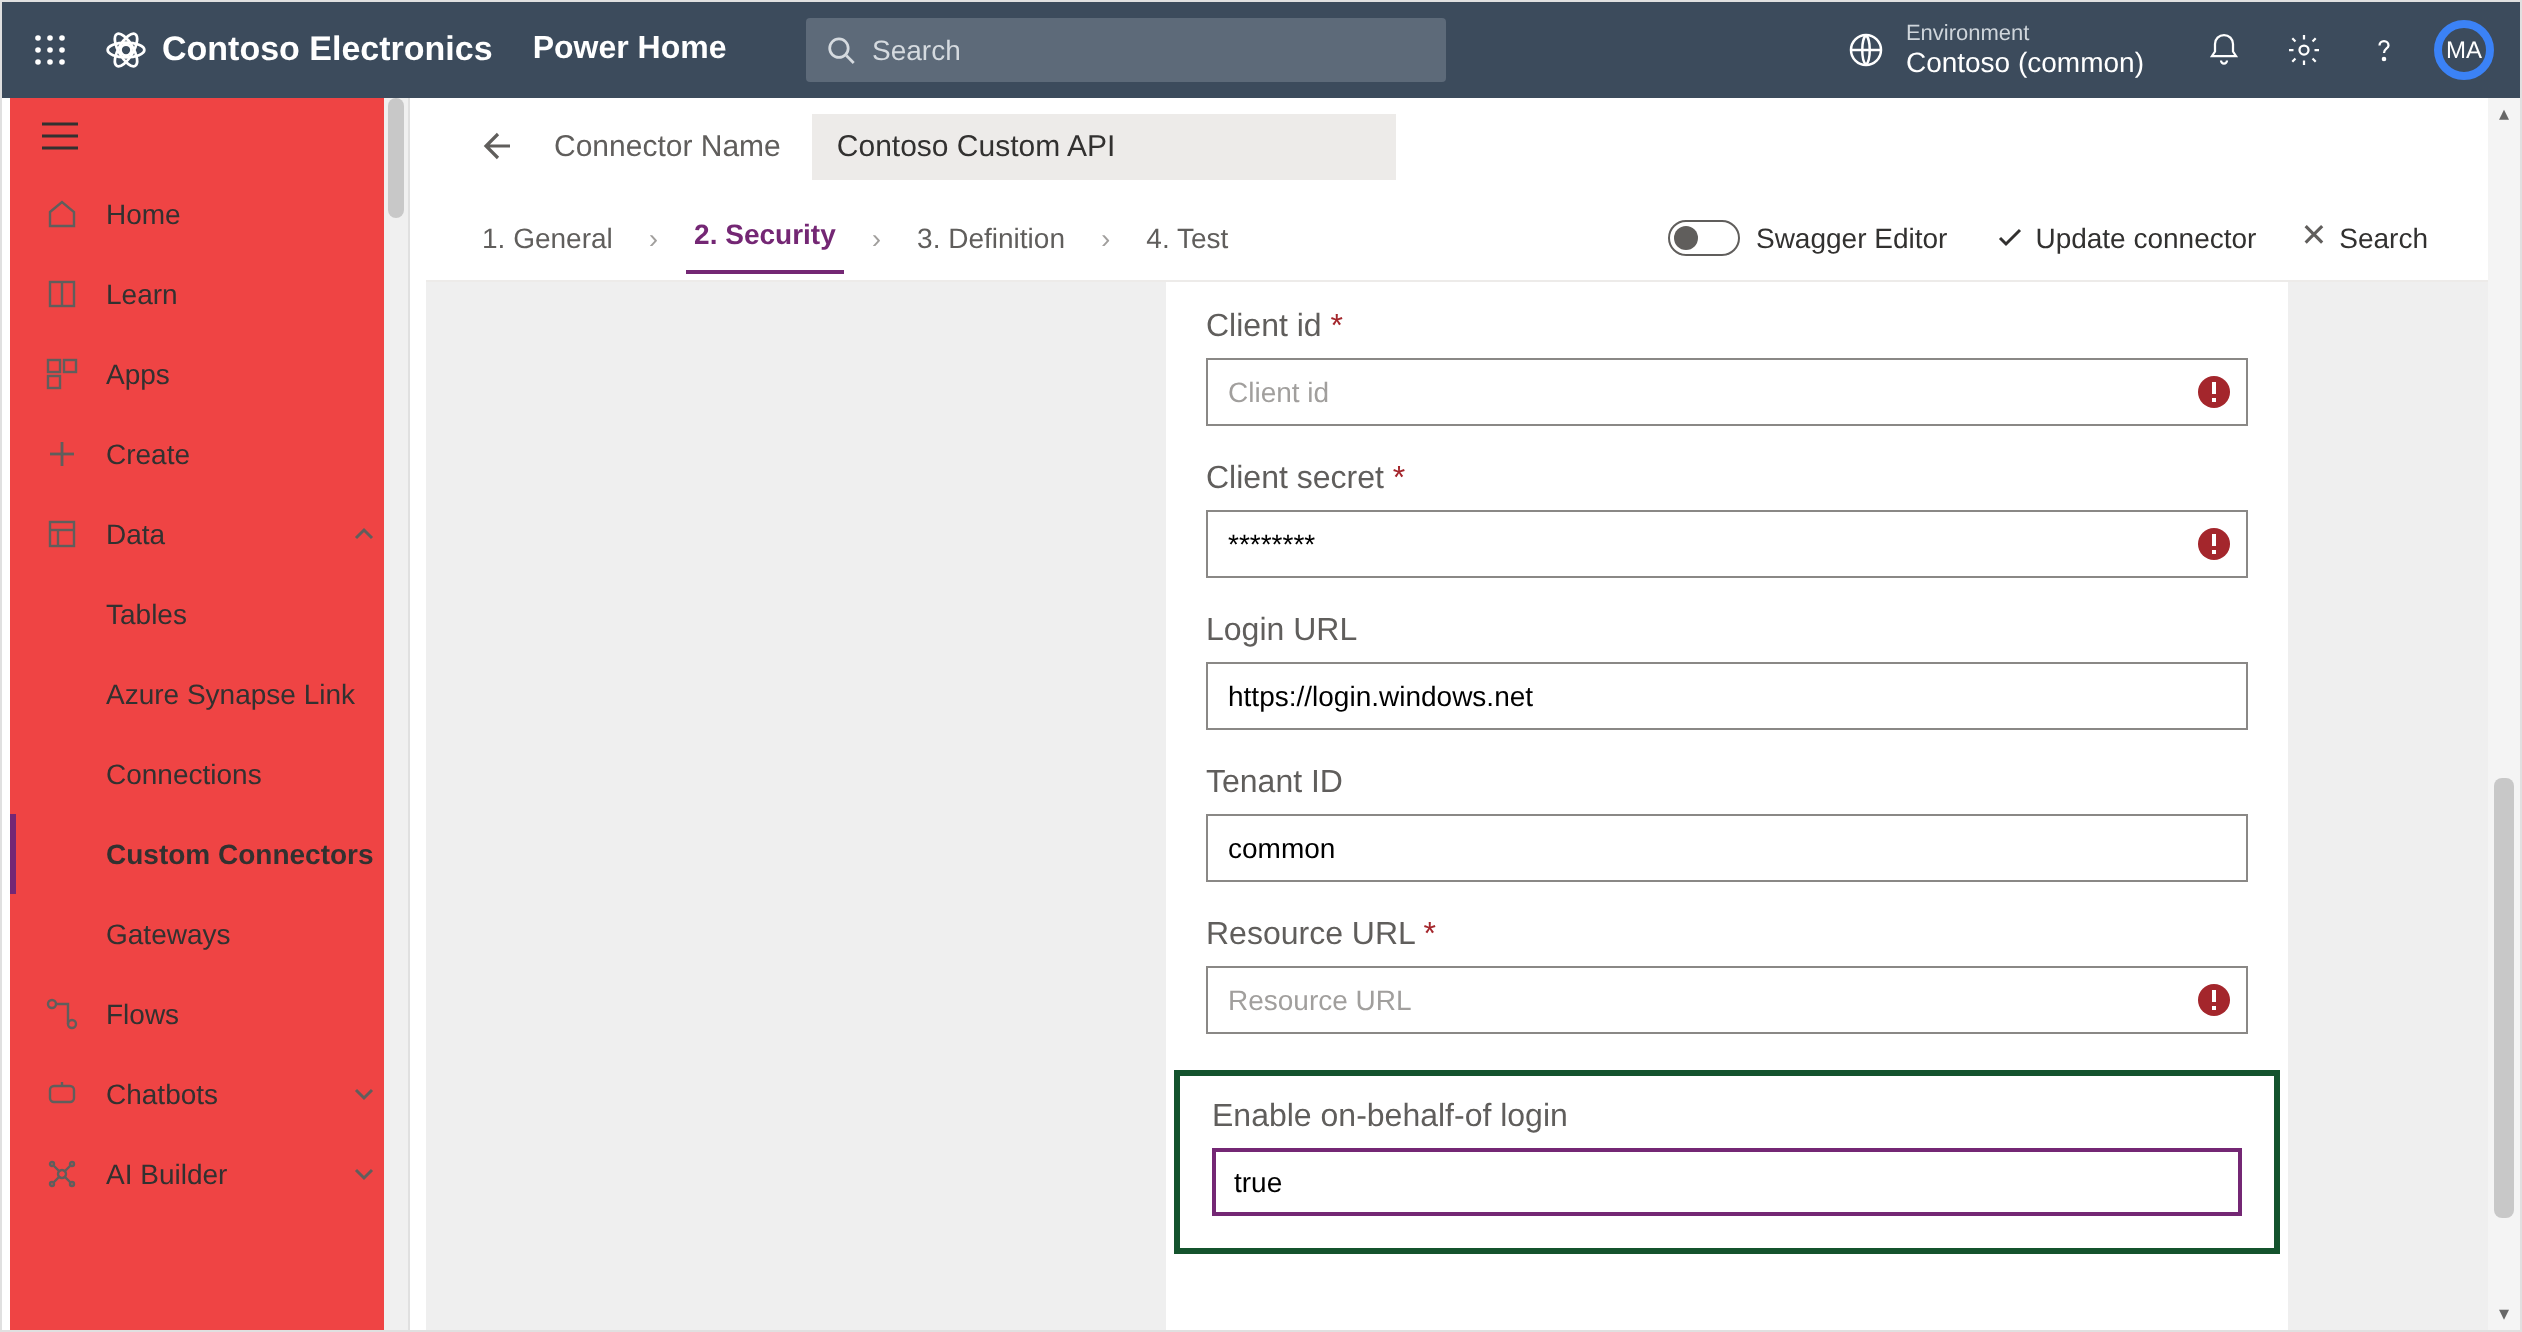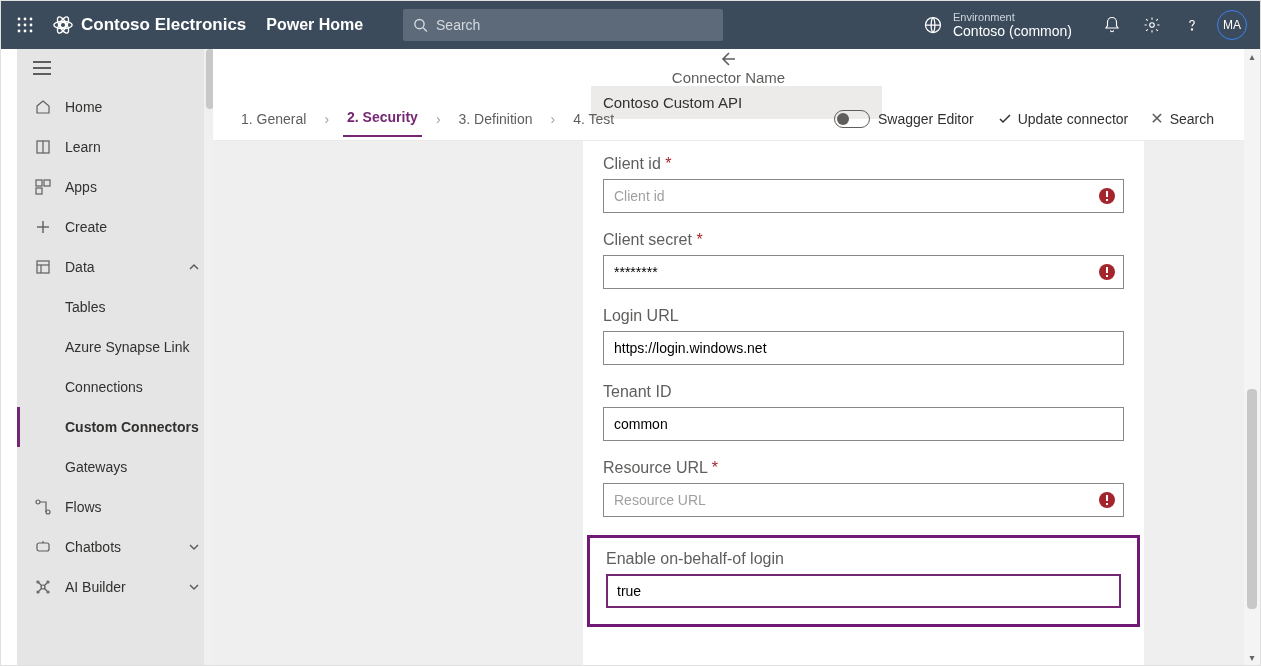--- a/index.html
+++ b/index.html
@@ -13,43 +13,43 @@
   .app-name   { font-size:16px; font-weight:600; margin-right:40px; }
   .search-wrap { flex:0 0 320px; height:32px; background:#5d6a79; border-radius:2px; display:flex; align-items:center; padding:0 10px; margin-right:auto; }
   .search-wrap svg { margin-right:8px; }
   .search-wrap input { background:transparent; border:none; outline:none; color:#fff; font-size:14px; width:100%; }
   .search-wrap input::placeholder { color:#d5dadf; }
   .env-block { display:flex; align-items:center; margin-right:20px; }
   .env-icon  { margin-right:10px; }
   .env-text .env-label { font-size:11px; color:#cfd5db; line-height:12px; }
   .env-text .env-name  { font-size:14px; color:#fff; line-height:16px; }
   .top-icon { width:40px; height:40px; display:flex; align-items:center; justify-content:center; }
-  .avatar { width:30px; height:30px; border:1px solid #3b82f6; border-radius:50%; display:flex; align-items:center; justify-content:center; font-size:12px; }
+  .avatar { width:30px; height:30px; border:4px solid #3b82f6; border-radius:50%; display:flex; align-items:center; justify-content:center; font-size:12px; }
 
   
-  .sidebar { position:absolute; top:48px; left:16px; width:200px; bottom:0; background:#e5e5e5; border-right:1px solid #e0e0e0; overflow:hidden; }
+  .sidebar { position:absolute; top:48px; left:4px; width:200px; bottom:0; background:#ef4444; border-right:1px solid #e0e0e0; overflow:hidden; }
   .sidebar-scroll { position:absolute; top:0; right:0; width:12px; height:100%; background:#f0f0f0; }
   .sidebar-scroll .thumb{ position:absolute; top:0; left:2px; width:8px; height:60px; background:#c8c8c8; border-radius:4px; }
   .hb { padding:12px 16px; }
   .nav-item { display:flex; align-items:center; height:40px; padding:0 16px; cursor:pointer; font-size:14px; color:#323130; position:relative; }
   .nav-item .nav-ic { width:20px; margin-right:12px; display:flex; align-items:center; justify-content:center; color:#605e5c; }
   .nav-item .chev { margin-left:auto; color:#605e5c; }
   .nav-sub { padding-left:48px; height:40px; display:flex; align-items:center; cursor:pointer; font-size:14px; color:#323130; }
   .nav-sub.active { font-weight:600; }
   .nav-sub.active::before { content:""; position:absolute; left:0; width:3px; height:40px; background:#742774; }
   .nav-sub-wrap{ position:relative; }
 
   
   .page { position:absolute; left:212px; right:0; top:48px; bottom:0; background:#fff; }
   .page-scroll { position:absolute; right:0; top:0; width:16px; height:100%; background:#f4f4f4; }
   .page-scroll .arr{position:absolute;left:0;right:0;text-align:center;font-size:10px;color:#666;}
   .page-scroll .arr.up{top:2px;} .page-scroll .arr.dn{bottom:2px;}
   .page-scroll .thumb{position:absolute;left:3px;width:10px;height:220px;top:340px;background:#c8c8c8;border-radius:4px;}
 
-  .crumbs { display:flex; align-items:center; height:48px; padding:0 24px;flex-direction:column; }
+  .crumbs { display:flex; align-items:center; height:48px; padding:0 24px; }
   .back { margin-right:20px; color:#605e5c; cursor:pointer; }
   .crumb-label { color:#605e5c; margin-right:16px; font-size:15px;}
   .crumb-value { background:#edebe9; padding:8px 140px 8px 12px; font-size:15px; color:#323130; }
 
   .steps-row { display:flex; align-items:center; height:44px; border-bottom:1px solid #edebe9; padding:0 24px; }
   .step { color:#605e5c; padding:8px 4px; font-size:14px; cursor:pointer; }
   .step.active { color:#742774; font-weight:600; border-bottom:2px solid #742774; padding-bottom:10px;}
   .step-sep { color:#a19f9d; margin:0 14px; }
   .spacer { flex:1; }
   .toggle { display:flex; align-items:center; margin-right:24px; cursor:pointer;}
@@ -63,21 +63,21 @@
   .form-left-gutter{position:absolute;left:0;top:0;bottom:0;width:370px;background:#efefef;}
   .form-panel { position:absolute; left:370px; right:100px; top:0; bottom:-60px; background:#fff; padding:14px 20px 20px 20px; overflow:hidden; }
   .fld { margin-bottom:18px; }
   .fld label{ display:block; color:#605e5c; font-size:16px; margin-bottom:6px; }
   .fld .req{ color:#a4262c; }
   .inp-row{ position:relative; }
   .inp{ width:100%; height:34px; border:1px solid #8a8886; padding:0 10px; font-size:14px; outline:none; }
   .inp.focused{ border:1px solid #742774; box-shadow:0 0 0 1px #742774 inset;}
   .inp::placeholder{ color:#a19f9d; }
   .err-ic{ position:absolute; right:8px; top:8px; width:18px; height:18px; }
-  .highlight-box{ border:3px solid #701a75; padding:12px 16px 16px 16px; margin-top:4px; margin-left:-16px; margin-right:-16px;}
+  .highlight-box{ border:3px solid #14532d; padding:12px 16px 16px 16px; margin-top:4px; margin-left:-16px; margin-right:-16px;}
 
   svg{display:block;}
 </style>
 </head>
 <body>
 
 <div class="topbar">
   <div class="waffle">
     <svg width="16" height="16" viewBox="0 0 16 16" fill="#fff">
         <circle cx="2" cy="2" r="1.4"></circle>

